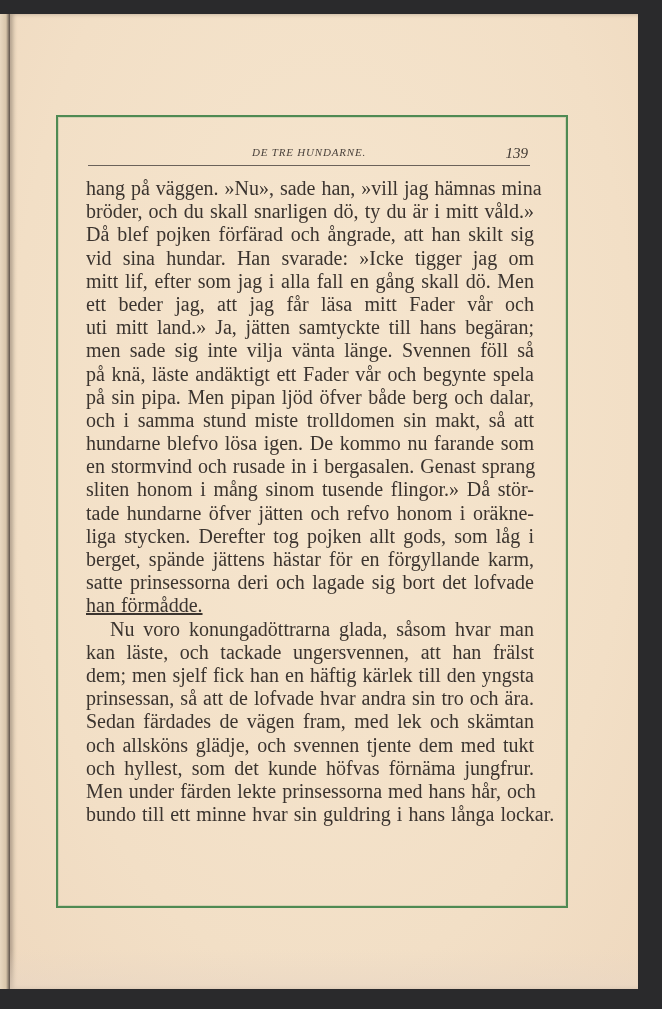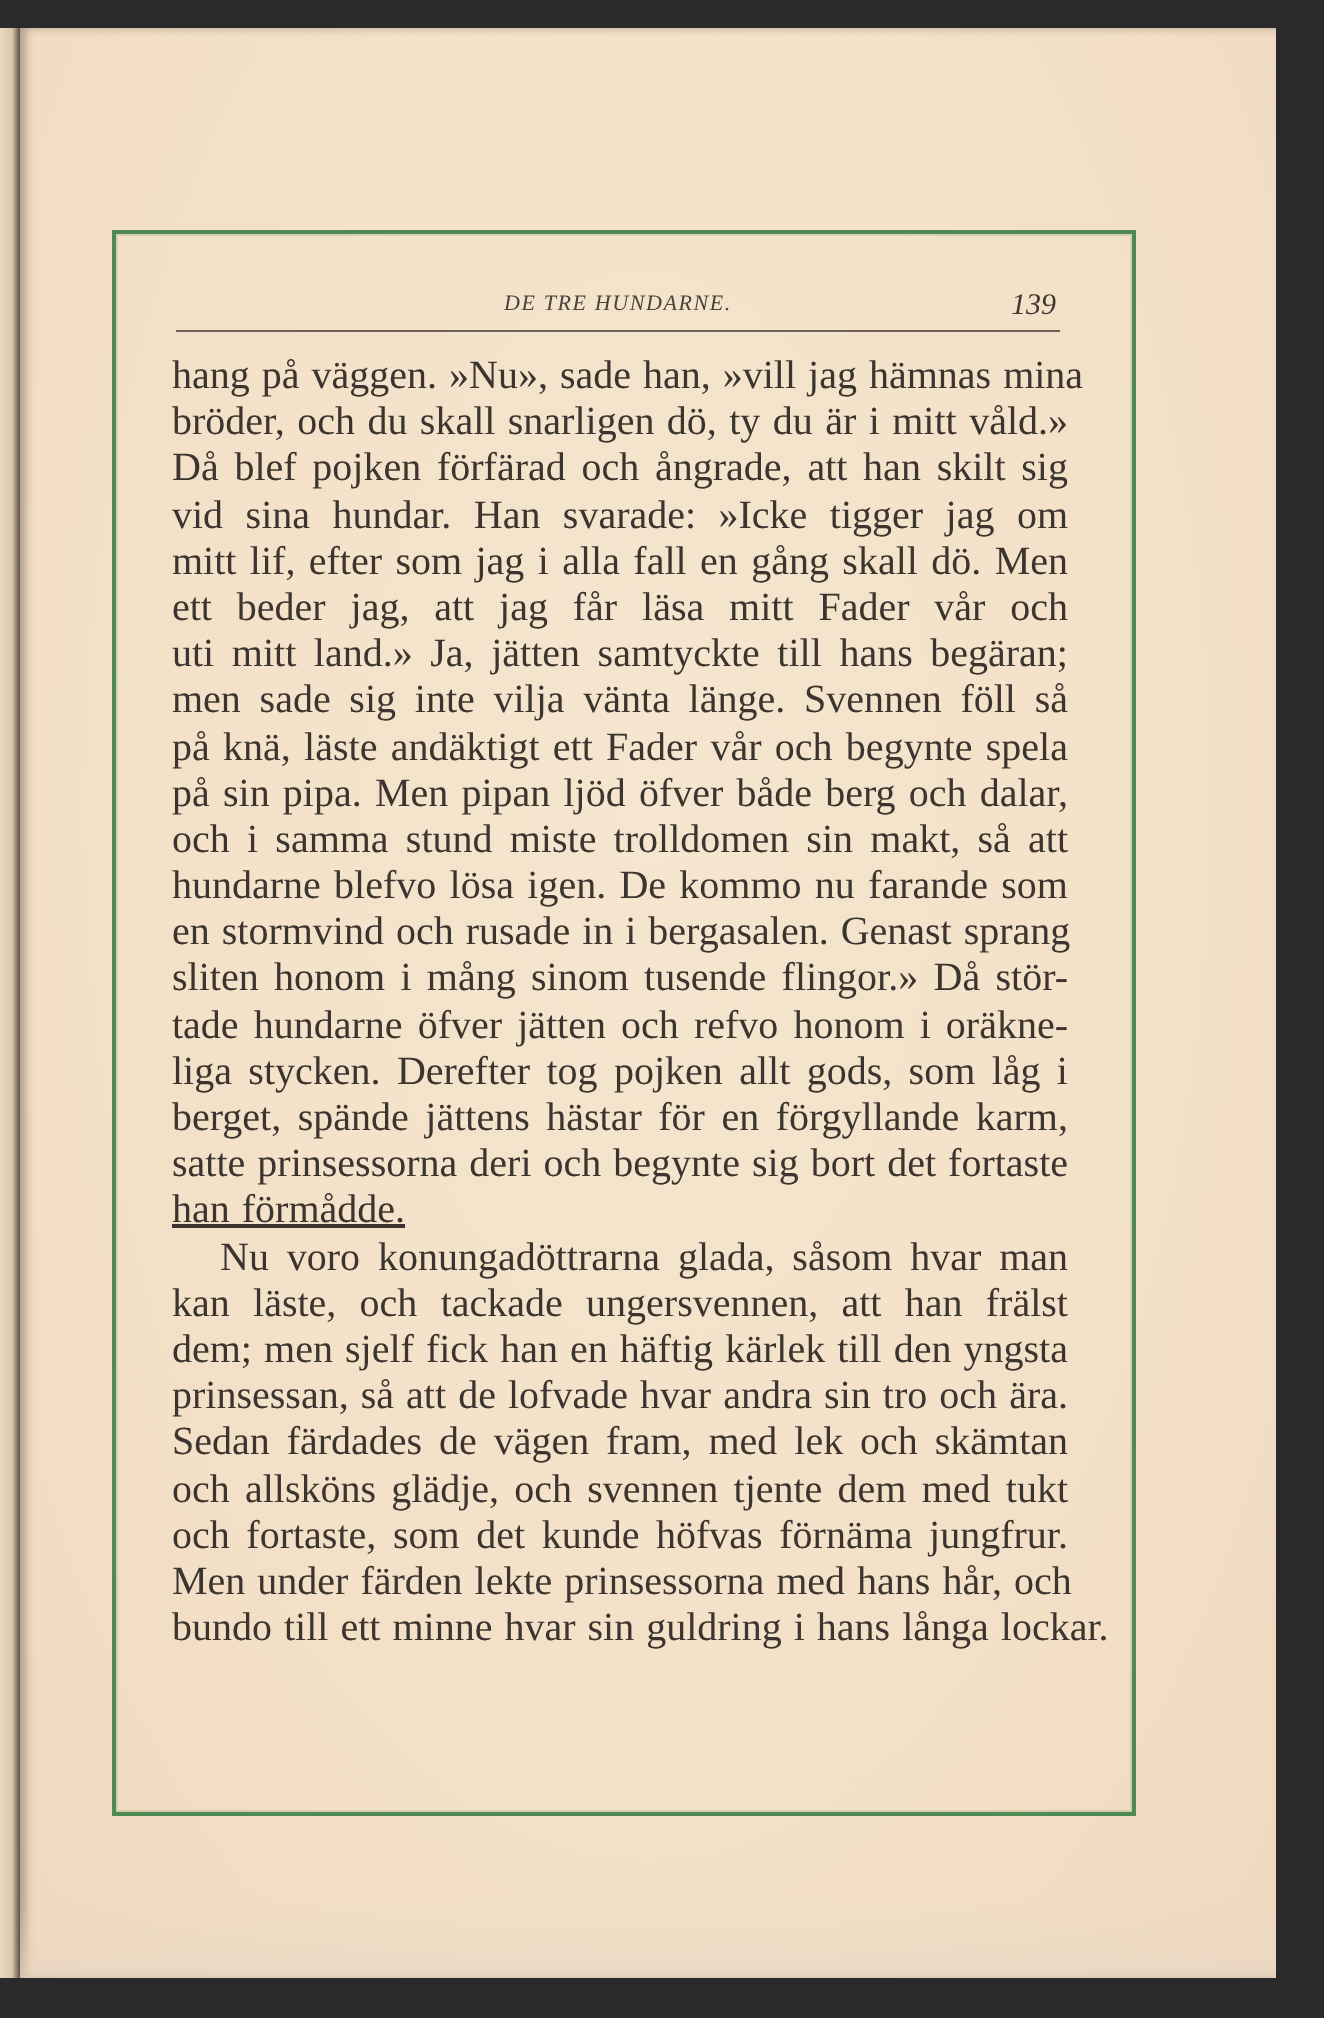--- a/index.html
+++ b/index.html
@@ -129,28 +129,28 @@
         <span class="line">men sade sig inte vilja vänta länge. Svennen föll så</span>
         <span class="line">på knä, läste andäktigt ett Fader vår och begynte spela</span>
         <span class="line">på sin pipa. Men pipan ljöd öfver både berg och dalar,</span>
         <span class="line">och i samma stund miste trolldomen sin makt, så att</span>
         <span class="line">hundarne blefvo lösa igen. De kommo nu farande som</span>
         <span class="line">en stormvind och rusade in i bergasalen. Genast sprang</span>
         <span class="line">sliten honom i mång sinom tusende flingor.» Då stör-</span>
         <span class="line">tade hundarne öfver jätten och refvo honom i oräkne-</span>
         <span class="line">liga stycken. Derefter tog pojken allt gods, som låg i</span>
         <span class="line">berget, spände jättens hästar för en förgyllande karm,</span>
-        <span class="line">satte prinsessorna deri och begynte sig bort det fortaste</span>
+        <span class="line">satte prinsessorna deri och lagade sig bort det lofvade</span>
         <span class="line last">han förmådde.</span>
         <span class="line indent">Nu voro konungadöttrarna glada, såsom hvar man</span>
         <span class="line">kan läste, och tackade ungersvennen, att han frälst</span>
         <span class="line">dem; men sjelf fick han en häftig kärlek till den yngsta</span>
         <span class="line">prinsessan, så att de lofvade hvar andra sin tro och ära.</span>
         <span class="line">Sedan färdades de vägen fram, med lek och skämtan</span>
         <span class="line">och allsköns glädje, och svennen tjente dem med tukt</span>
-        <span class="line">och fortaste, som det kunde höfvas förnäma jungfrur.</span>
+        <span class="line">och hyllest, som det kunde höfvas förnäma jungfrur.</span>
         <span class="line">Men under färden lekte prinsessorna med hans hår, och</span>
         <span class="line">bundo till ett minne hvar sin guldring i hans långa lockar.</span>
       </div>
     </div>
     <div class="page-bottom-shade"></div>
   </div>
 </div>
 
 </body></html>

